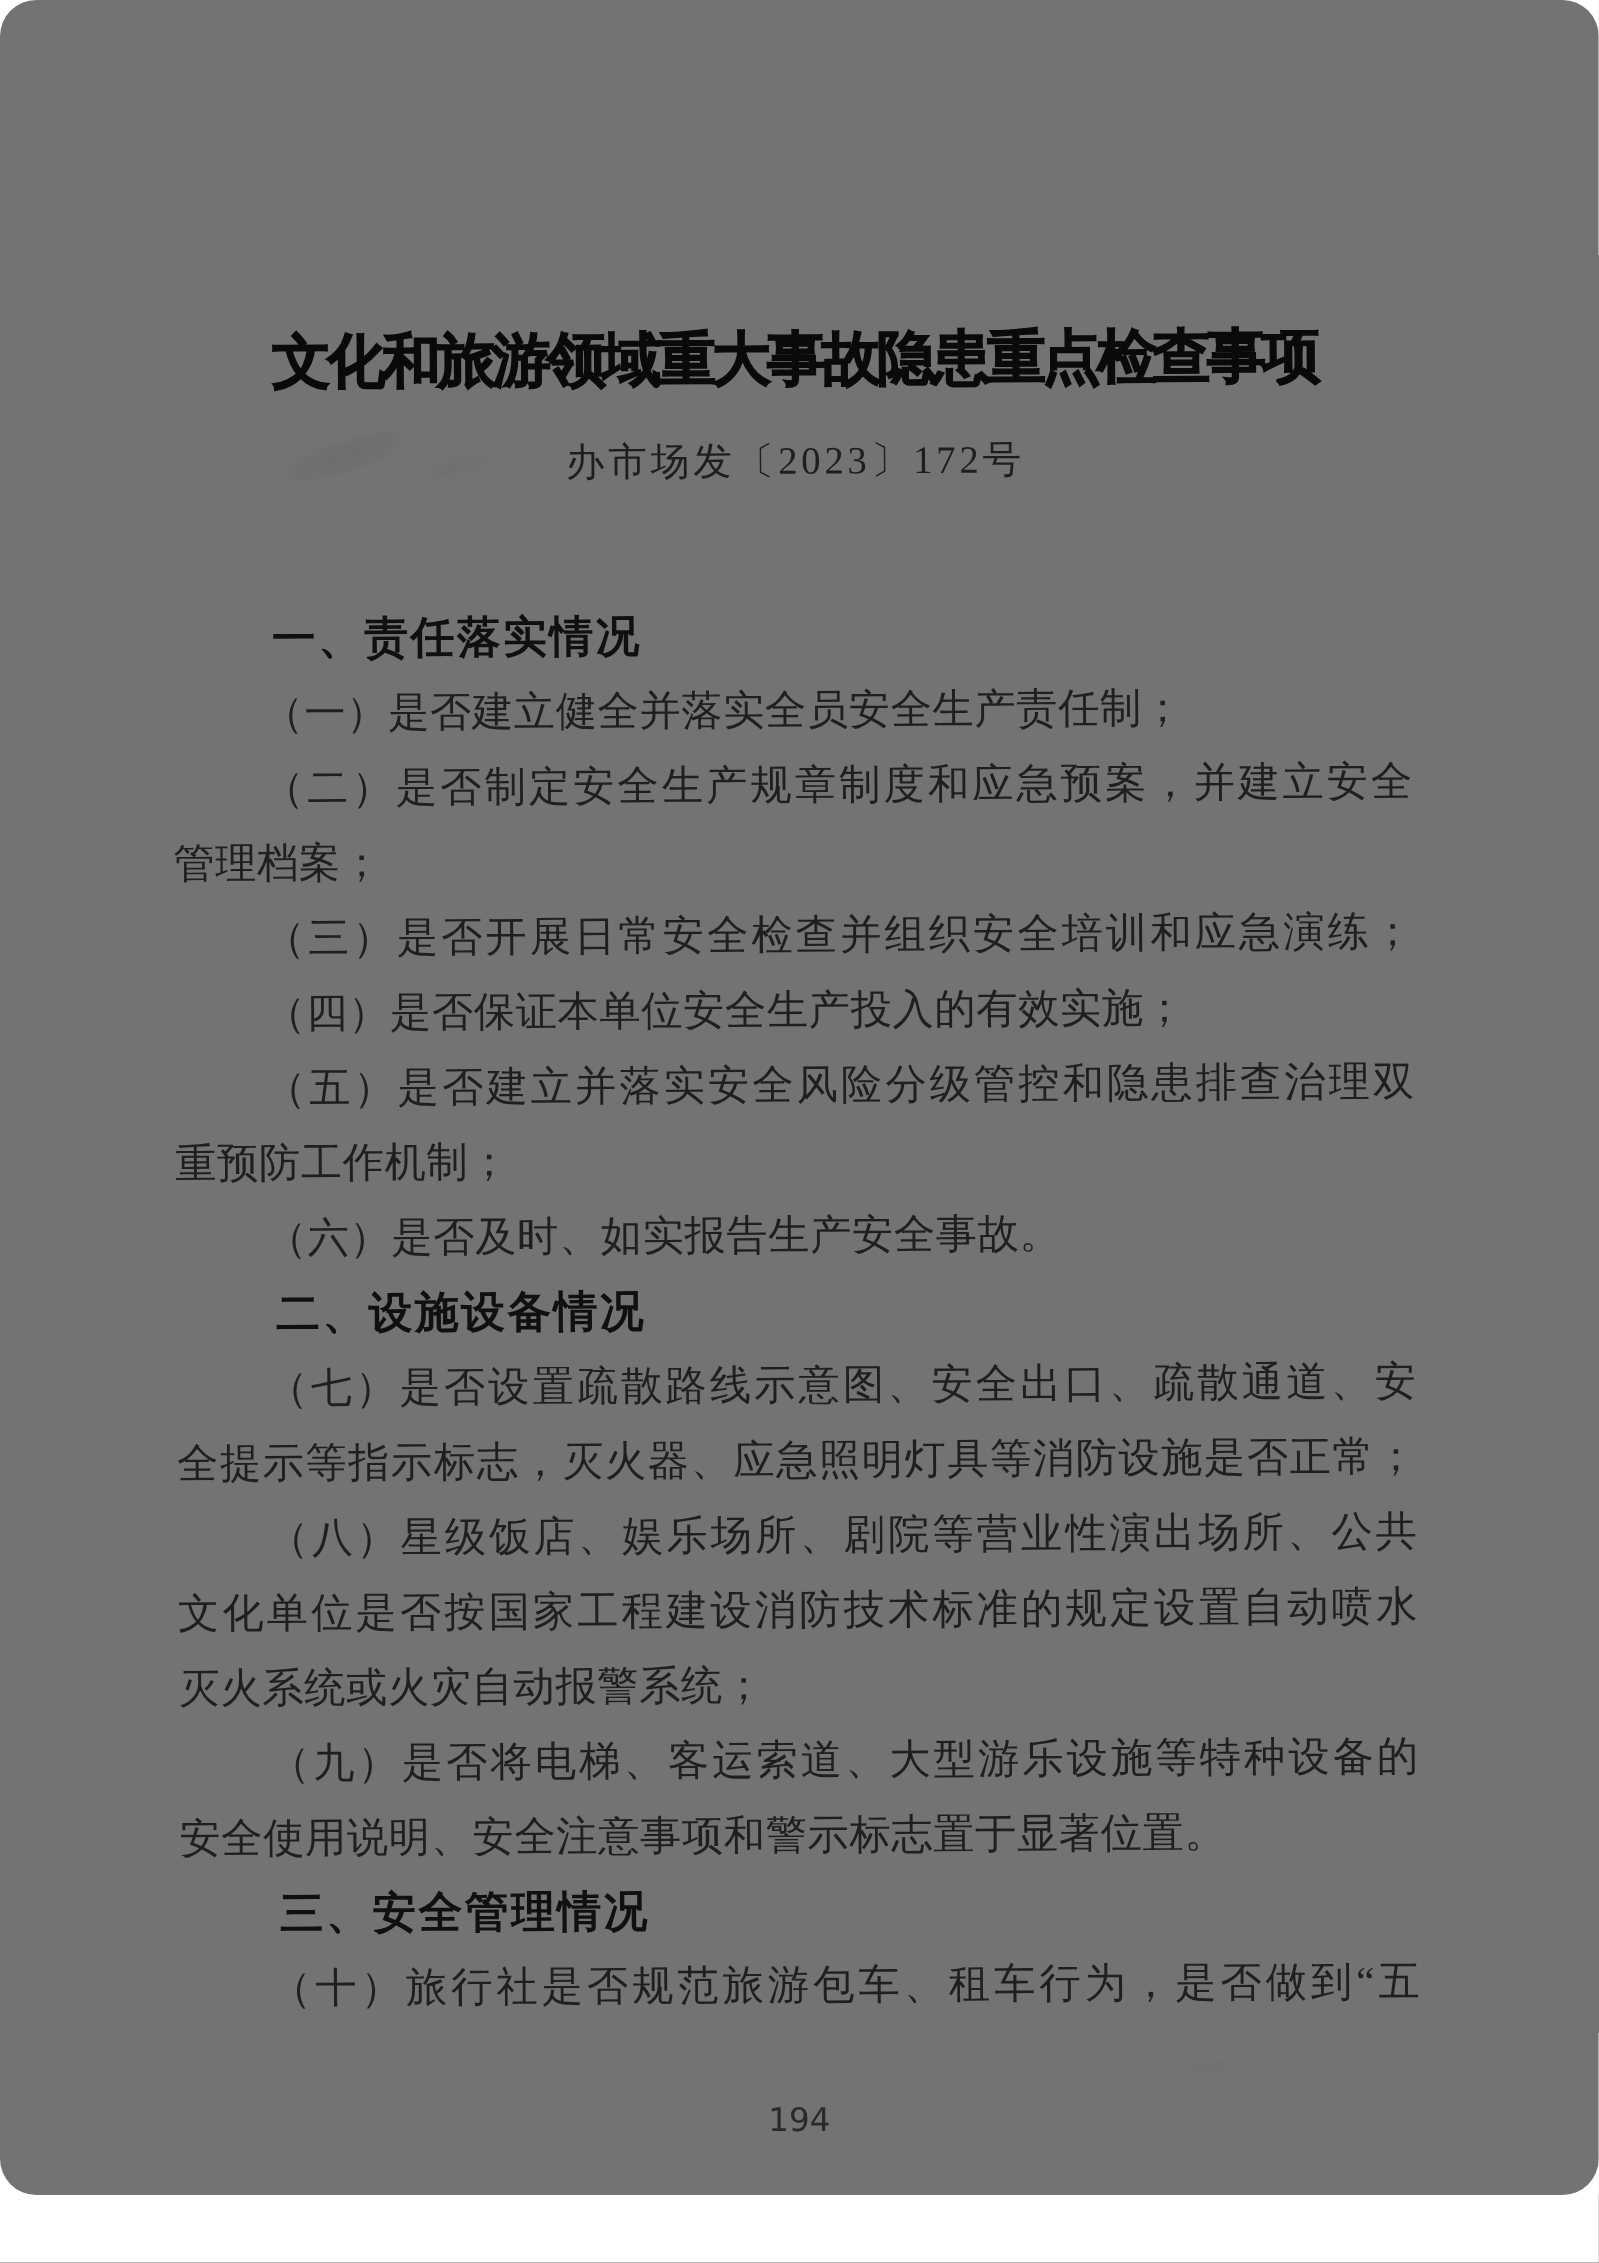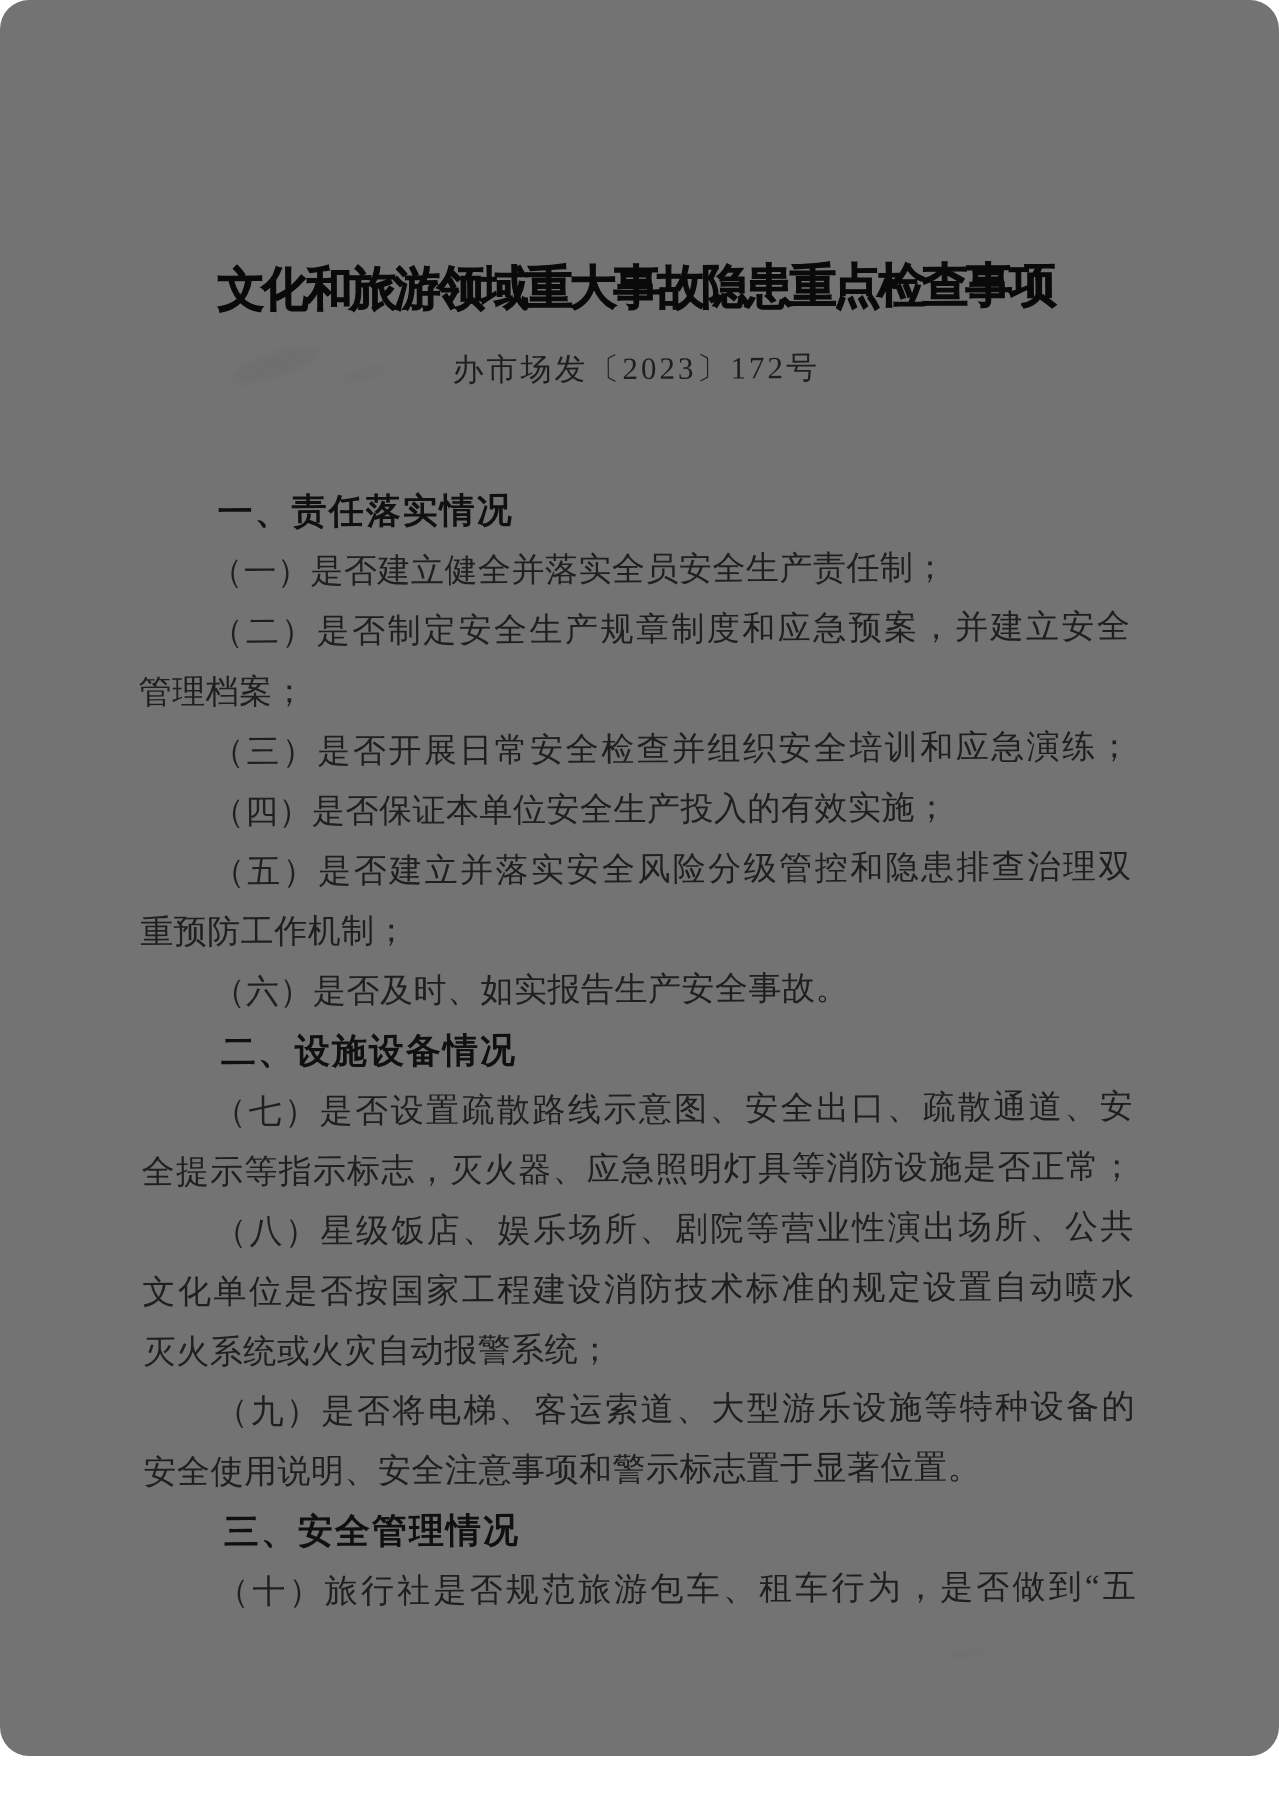--- a/index.html
+++ b/index.html
@@ -139,13 +139,14 @@
         <div class="line indent flush">（八）星级饭店、娱乐场所、剧院等营业性演出场所、公共</div>
         <div class="line flush">文化单位是否按国家工程建设消防技术标准的规定设置自动喷水</div>
         <div class="line">灭火系统或火灾自动报警系统；</div>
         <div class="line indent flush">（九）是否将电梯、客运索道、大型游乐设施等特种设备的</div>
         <div class="line">安全使用说明、安全注意事项和警示标志置于显著位置。</div>
         <div class="line heading indent">三、安全管理情况</div>
         <div class="line indent flush">（十）旅行社是否规范旅游包车、租车行为，是否做到“五</div>
       </div>
   </div>
 
+  <div class="pagenum">194</div>
 </div>
 
 </body></html>

